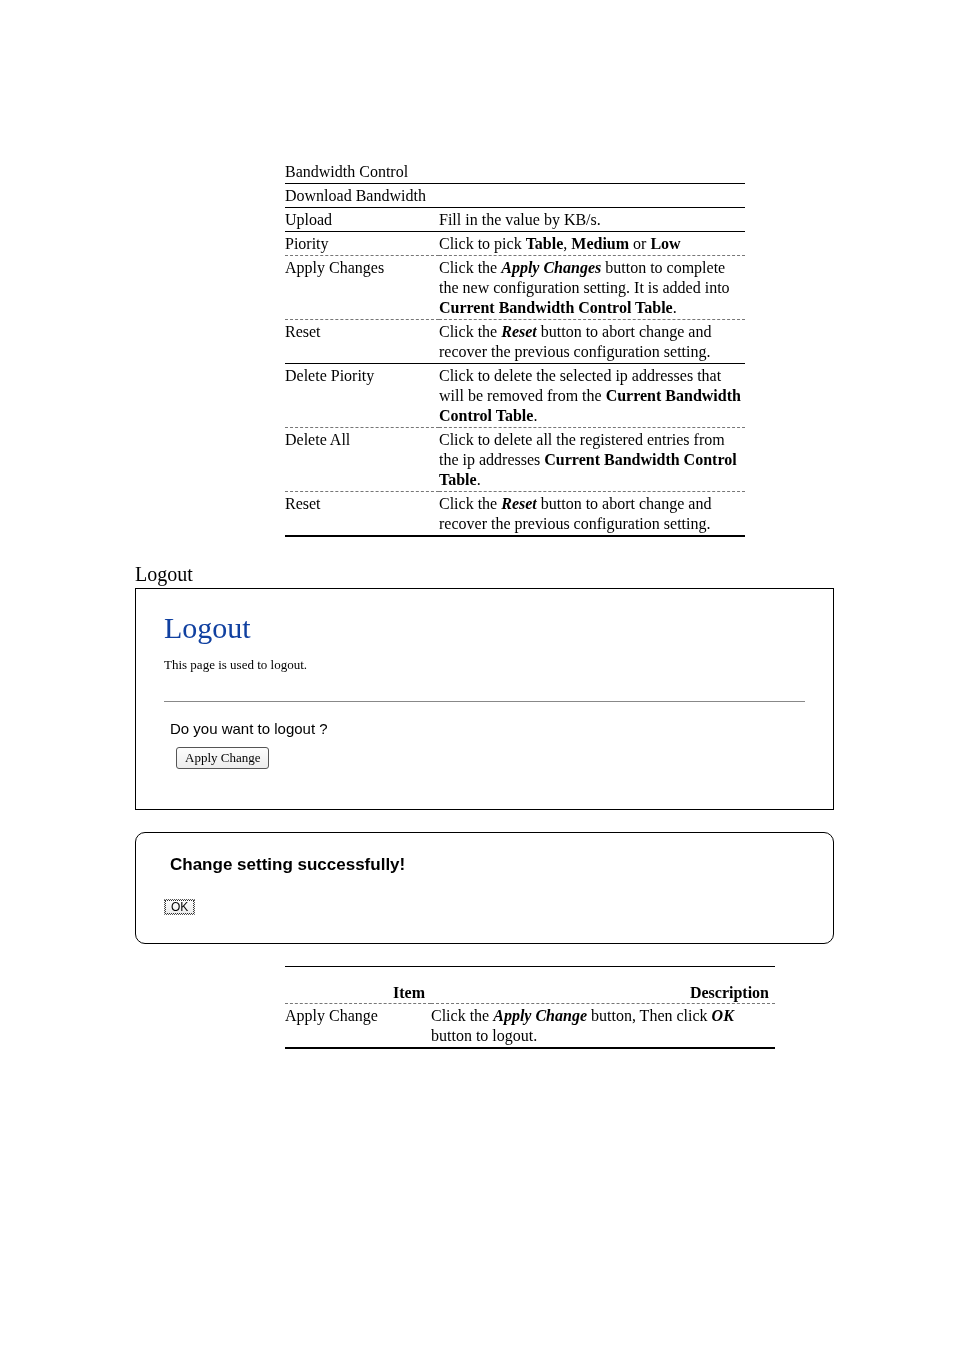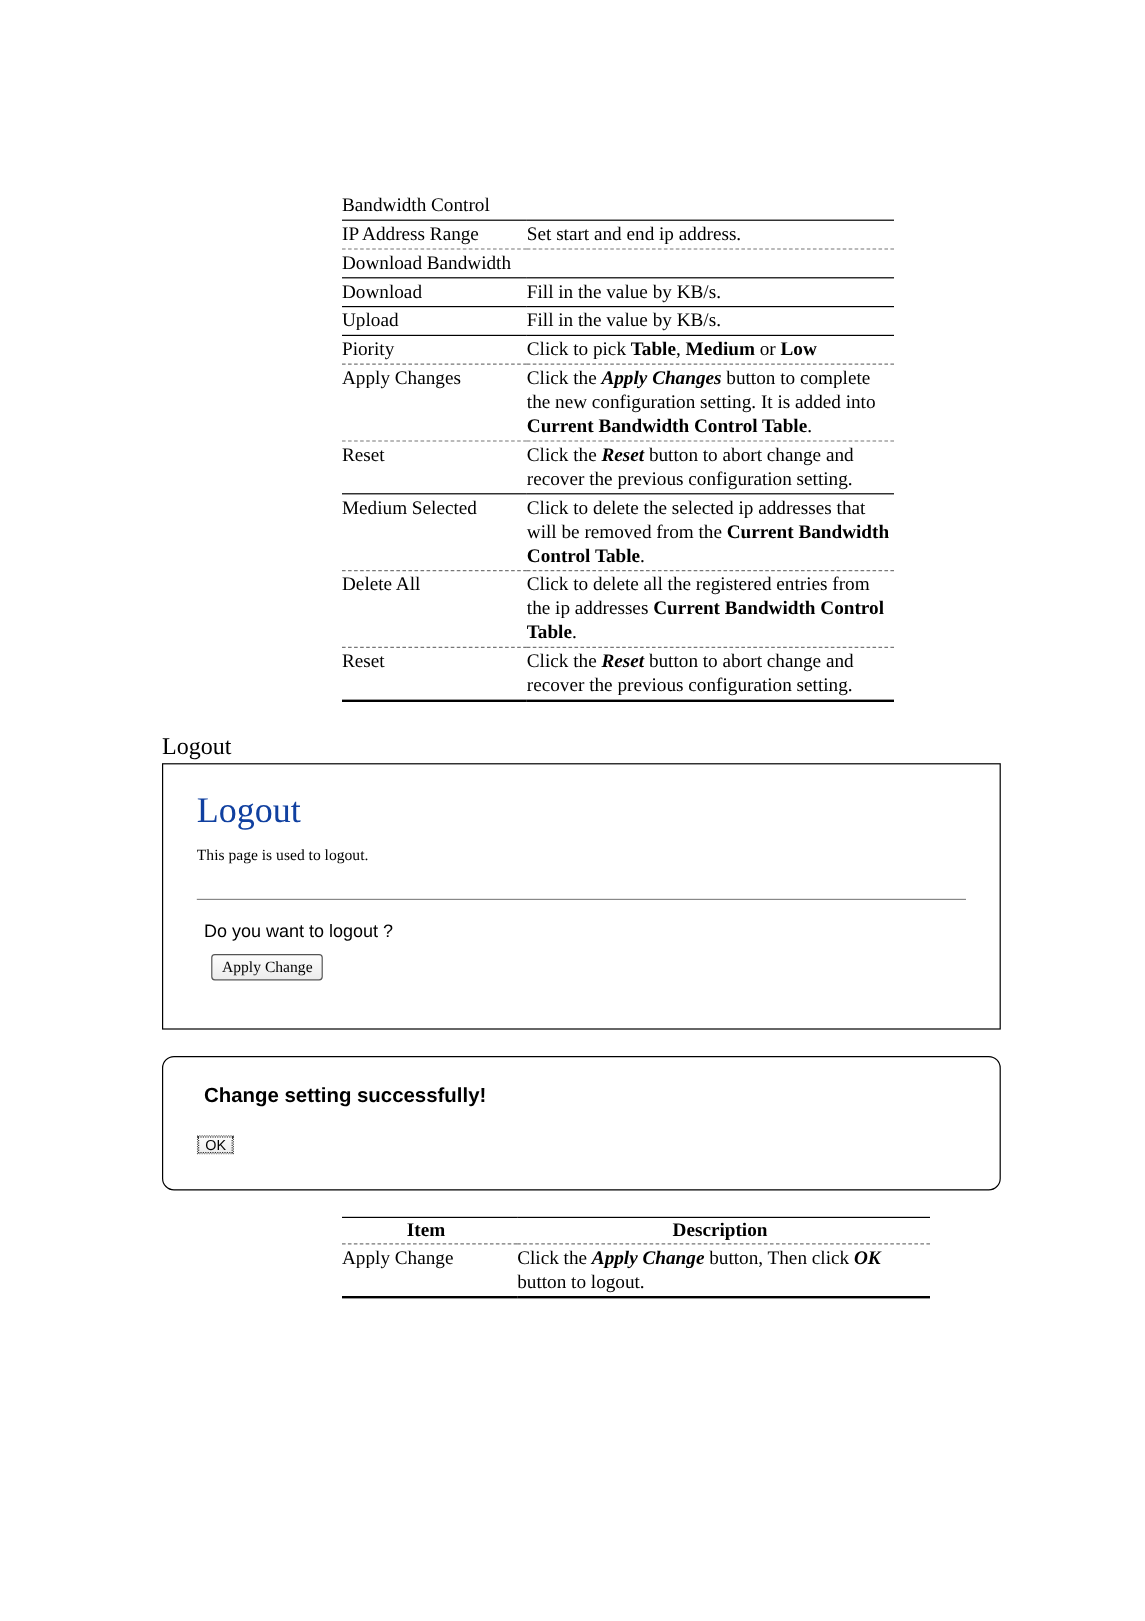--- a/index.html
+++ b/index.html
@@ -110,23 +110,23 @@
     margin-bottom: 22px;
     margin-left: 6px;
   }
   .table2 {
     width: 490px;
     border-collapse: collapse;
     margin-left: 150px;
     margin-top: 16px;
   }
   .table2 th {
-    text-align: center;
+    text-align: right;
     font-weight: bold;
-    padding: 2px 6px 1px 0;
+    padding: 17px 6px 1px 0;
     border-top: 1px solid #000;
     border-bottom: 1px dashed #777;
   }
   .table2 td {
     vertical-align: top;
     padding: 2px 6px 1px 0;
     line-height: 1.25;
     border-bottom: 2px solid #000;
   }
   .table2 .col1 {
@@ -136,49 +136,41 @@
 </head>
 <body>
 
 <div class="page">
 
   <table class="main-table">
     <tbody id="bw-tbody">
         <tr class="row-solid">
           <td colspan="2">Bandwidth Control</td>
         </tr>
-        <tr class="row-dashed">
-          <td class="col-label">IP Address Range</td>
-          <td>Set start and end ip address.</td>
-        </tr>
         <tr class="row-solid">
           <td colspan="2">Download Bandwidth</td>
-        </tr>
-        <tr class="row-solid">
-          <td class="col-label">Download</td>
-          <td>Fill in the value by KB/s.</td>
         </tr>
         <tr class="row-solid">
           <td class="col-label">Upload</td>
           <td>Fill in the value by KB/s.</td>
         </tr>
         <tr class="row-dashed">
           <td class="col-label">Piority</td>
           <td>Click to pick <b>Table</b>, <b>Medium</b> or <b>Low</b></td>
         </tr>
         <tr class="row-dashed">
           <td class="col-label">Apply Changes</td>
           <td>Click the <b><i>Apply Changes</i></b> button to complete the new configuration setting. It is added into <b>Current Bandwidth Control Table</b>.</td>
         </tr>
         <tr class="row-solid">
           <td class="col-label">Reset</td>
           <td>Click the <b><i>Reset</i></b> button to abort change and recover the previous configuration setting.</td>
         </tr>
         <tr class="row-dashed">
-          <td class="col-label">Medium Selected</td>
+          <td class="col-label">Delete Piority</td>
           <td>Click to delete the selected ip addresses that will be removed from the <b>Current Bandwidth Control Table</b>.</td>
         </tr>
         <tr class="row-dashed">
           <td class="col-label">Delete All</td>
           <td>Click to delete all the registered entries from the ip addresses <b>Current Bandwidth Control Table</b>.</td>
         </tr>
         <tr class="row-thick">
           <td class="col-label">Reset</td>
           <td>Click the <b><i>Reset</i></b> button to abort change and recover the previous configuration setting.</td>
         </tr>

